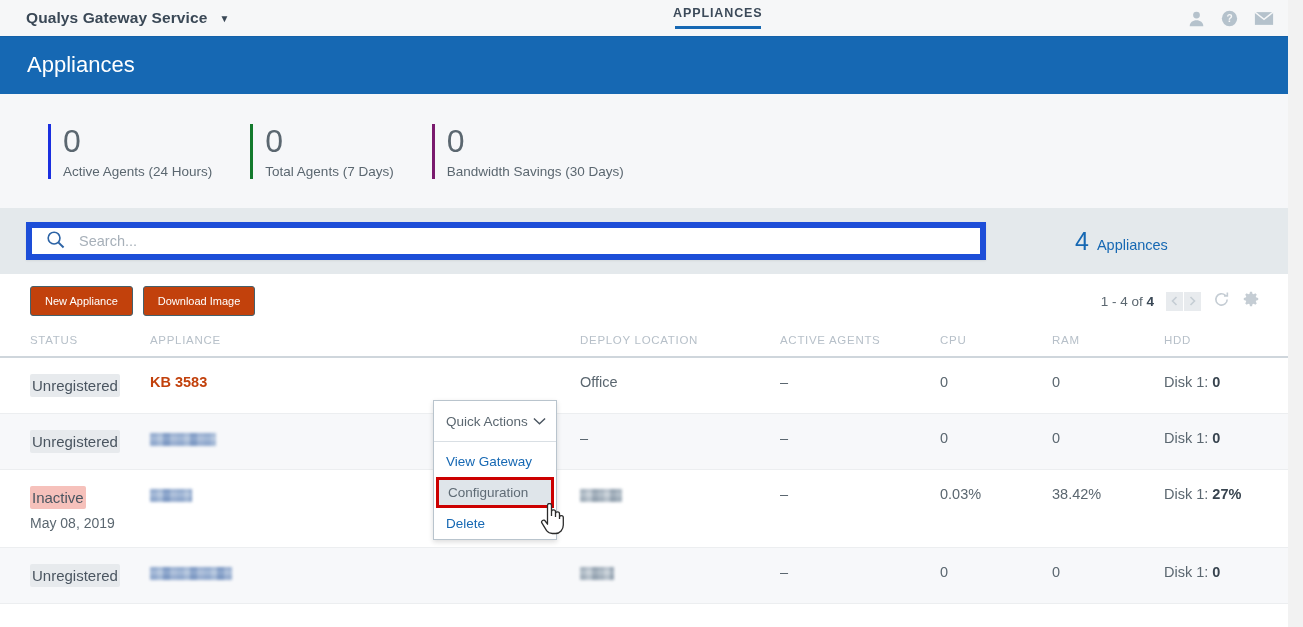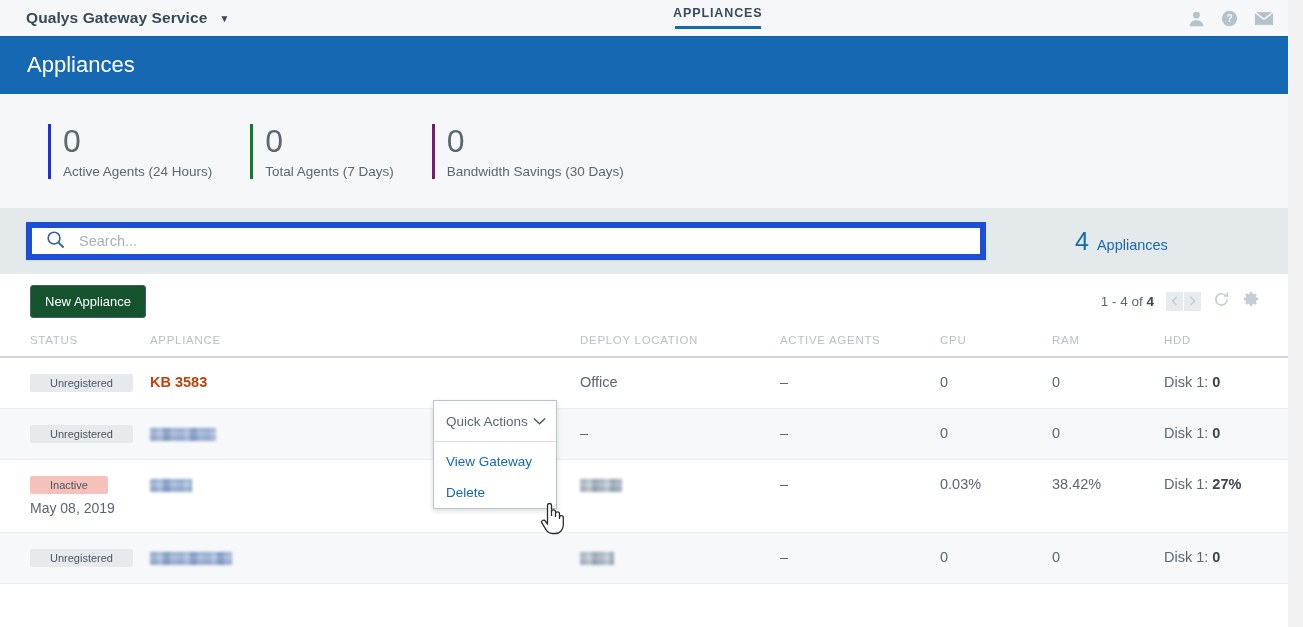--- a/index.html
+++ b/index.html
@@ -132,25 +132,25 @@
   
   .toolbar {
     height: 54px;
     background: #ffffff;
     display: flex; align-items: center;
     position: relative;
     padding-left: 30px;
     box-sizing: border-box;
   }
   .btn {
-    background: #14532d;
+    background: #c2410c;
     color: #fff;
     border: 1px solid #44606c;
     border-radius: 3px;
-    font-size: 13px;
+    font-size: 11px;
     font-family: "Liberation Sans", sans-serif;
     padding: 8px 14px;
     margin-right: 10px;
     cursor: pointer;
   }
   .pager {
     position: absolute;
     right: 28px;
     display: flex; align-items: center; gap: 12px;
   }
@@ -186,24 +186,24 @@
   .col-status { width: 120px; padding-left: 30px !important; }
   .col-appliance { width: 430px; }
   .col-location { width: 200px; }
   .col-agents { width: 160px; }
   .col-cpu { width: 112px; }
   .col-ram { width: 112px; }
   .col-hdd { width: 140px; }
   th.col-status { padding-left: 30px; }
   .badge {
     display: inline-block;
-    font-size: 11px;
+    font-size: 15px;
     color: #4a5560;
     background: #e7eaed;
-    padding: 3px 20px;
+    padding: 3px 2px;
     border-radius: 2px;
   }
   .badge.inactive { background: #f6c1bb; color: #4a5560; }
   .badge-sub { font-size: 14px; color: #5b6770; margin-top: 6px; }
   .appliance-link {
     color: #c2410c;
     font-weight: bold;
     font-size: 14.5px;
     text-decoration: none;
     cursor: pointer;
@@ -355,20 +355,21 @@
       <input type="text" placeholder="Search..." style="">
     </div>
     <div class="count-wrap">
       <span class="count-num">4</span>
       <span class="count-lbl">Appliances</span>
     </div>
   </div>
 
   <div class="toolbar">
     <button class="btn">New Appliance</button>
+    <button class="btn">Download Image</button>
 
     <div class="pager">
       <span class="pager-text"><span>1 - 4 of </span><b>4</b></span>
       <span class="arrows">
         <span class="arrow-btn">
           <svg width="7" height="10" viewBox="0 0 7 10">
               <path d="M5.5 1L1.5 5l4 4" fill="none" stroke="#c5cdd4" stroke-width="1.6"></path>
             </svg>
         </span>
         <span class="arrow-btn">
@@ -473,20 +474,21 @@
   <div class="quick-actions">
     <div class="qa-head">
       <span class="qa-head-label">Quick Actions</span>
       <span>
         <svg width="13" height="9" viewBox="0 0 14 9">
             <path d="M1 1.2L7 7l6-5.8" fill="none" stroke="#4a5560" stroke-width="1.5"></path>
           </svg>
       </span>
     </div>
     <div class="qa-item first">View Gateway</div>
+    <div class="qa-item selected">Configuration</div>
     <div class="qa-item last">Delete</div>
   </div>
 
   <div class="cursor-hand">
     <svg width="26" height="32" viewBox="0 0 26 32">
       <path d="M8.5 2.5c0-1.1.9-2 2-2s2 .9 2 2v10.5M12.5 13V8.8c0-1.1.9-2 2-2s2 .9 2 2V14M16.5 14v-3.2c0-1.1.9-2 2-2s2 .9 2 2V16M20.5 16v-1.5c0-1 .8-1.9 1.9-1.9s1.9.9 1.9 1.9v7.6c0 4.6-3.3 8.4-7.8 8.4h-3.2c-2.4 0-4.3-1-5.7-2.8L3 20.2c-.6-.9-.4-2.1.5-2.7.9-.6 2.1-.4 2.7.5l2.3 3.2V2.5" fill="#ffffff" stroke="#2b2b2b" stroke-width="1.3" stroke-linejoin="round"></path>
     </svg>
   </div>
 
 </div>

